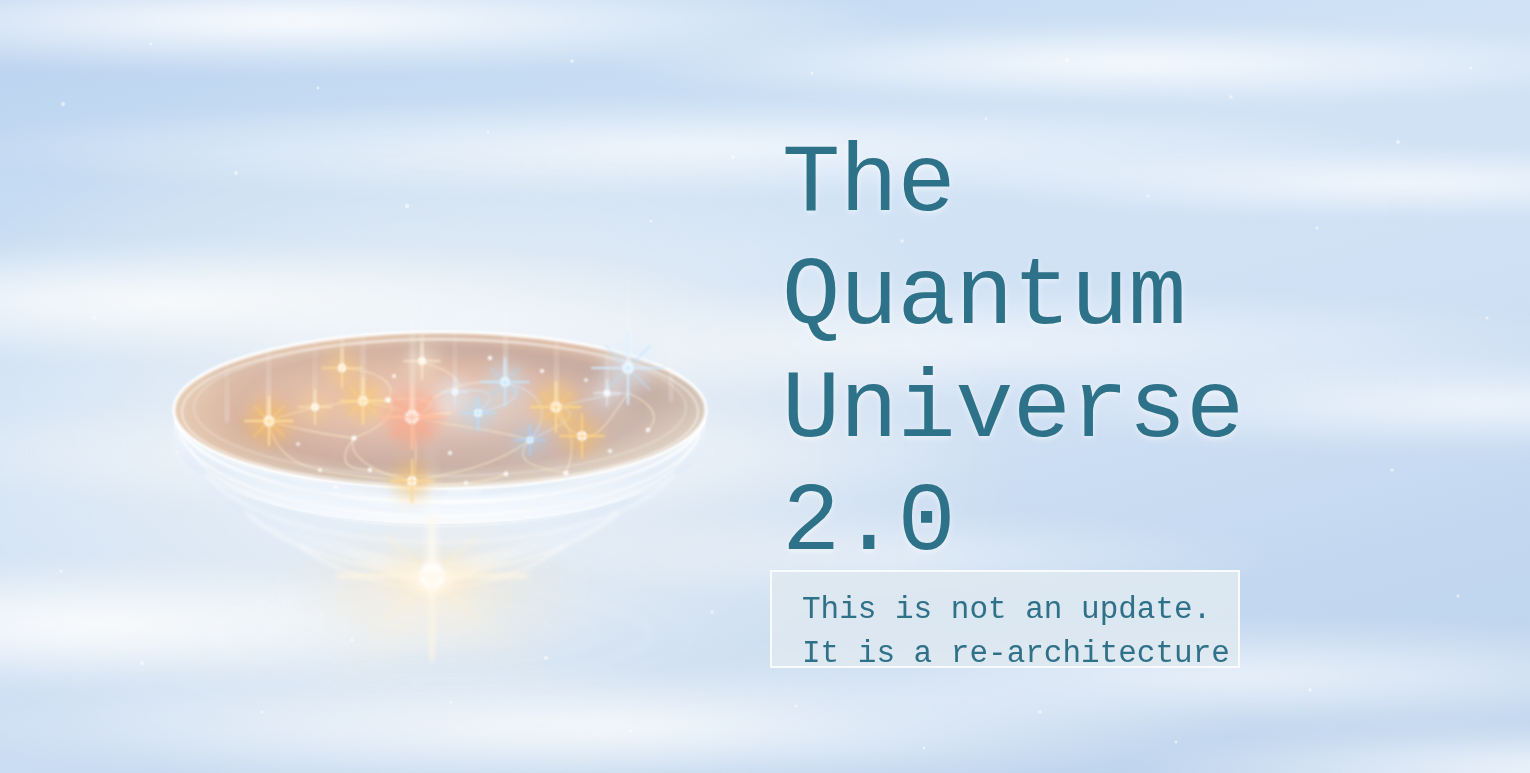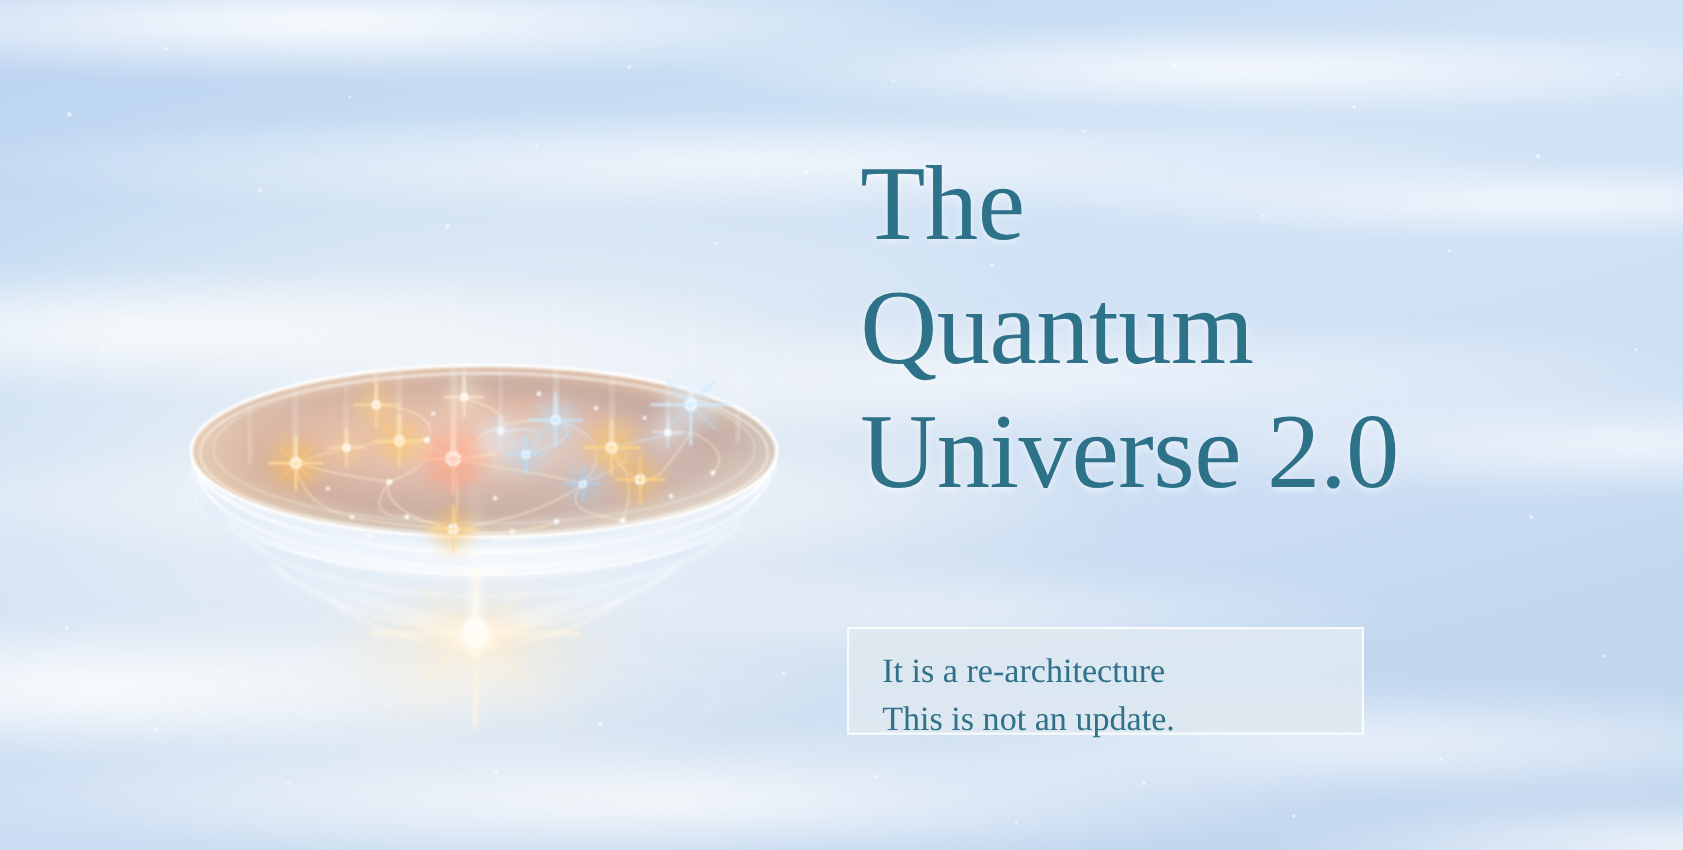--- a/index.html
+++ b/index.html
@@ -6,21 +6,21 @@
   html, body {
     margin: 0;
     padding: 0;
     background: #ffffff;
   }
   .slide {
     position: relative;
     width: 1530px;
     height: 773px;
     overflow: hidden;
-    font-family: Liberation Serif, serif;
+    font-family: Liberation Mono, monospace;
     background: #fef9c3;
   }
 
   
   .sky-base {
     position: absolute;
     inset: 0;
     background:
       linear-gradient(165deg, #b9d1ef 0%, #c6dcf3 18%, #d2e3f6 38%, #cfe0f4 58%, #c3d8f0 78%, #bdd3ed 100%);
   }
@@ -471,17 +471,17 @@
         <rect x="276" y="196" width="12" height="156" fill="url(#streakG)" opacity=".85" filter="url(#bl4)"></rect>
       </g>
     </svg>
   </div>
 
   <div class="headline">The
 Quantum
 Universe 2.0</div>
 
   <div class="callout">
+    <div class="callout-line">This is not an update.</div>
     <div class="callout-line">It is a re-architecture</div>
-    <div class="callout-line">This is not an update.</div>
   </div>
 
 </div>
 
 </body></html>

